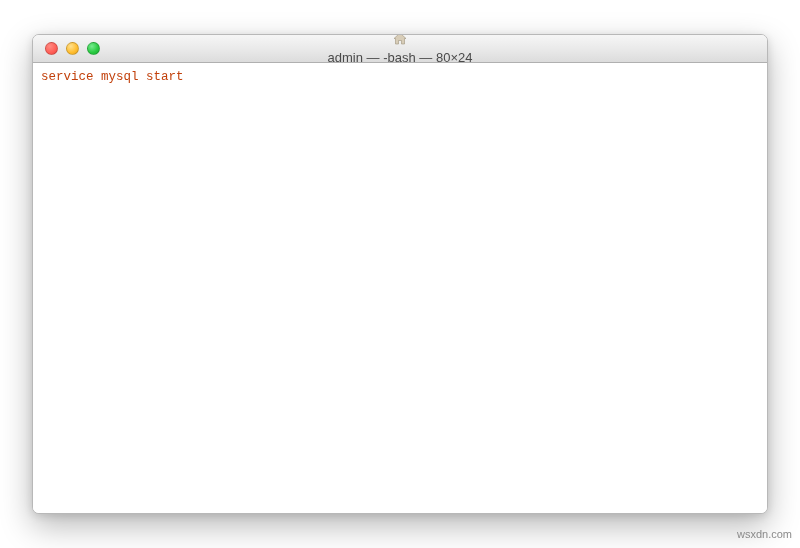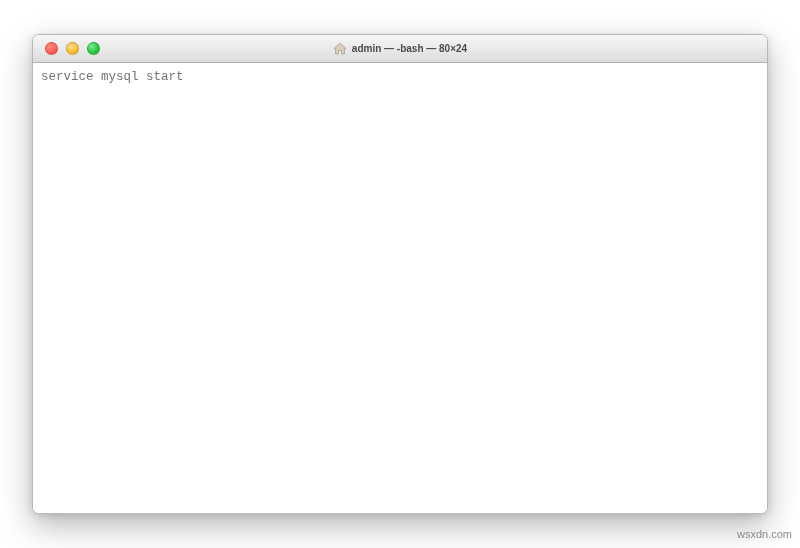--- a/index.html
+++ b/index.html
@@ -55,42 +55,43 @@
       background: radial-gradient(circle at 35% 30%, #ffe08f 0%, #ffbd2e 60%, #e0a223 100%);
     }
     .traffic-light.zoom {
       background: radial-gradient(circle at 35% 30%, #76ec8e 0%, #28c940 60%, #1fab34 100%);
     }
     .title-center {
       position: absolute;
       left: 0;
       right: 0;
       text-align: center;
-      font-size: 10px;
+      font-size: 13px;
       color: #4a4a4a;
-      font-weight: 700;
+      font-weight: 400;
       display: flex;
       align-items: center;
       justify-content: center;
       gap: 5px;
       pointer-events: none;
+      flex-direction: column;
     }
     .home-icon {
       width: 14px;
       height: 13px;
       display: inline-block;
     }
     .terminal-body {
       flex: 1;
       background: #ffffff;
       padding: 6px 8px;
       font-family: "Menlo", "Monaco", "Courier New", monospace;
       font-size: 12.5px;
       line-height: 1.35;
-      color: #737373;
+      color: #c2410c;
       white-space: pre;
       overflow: hidden;
     }
     .terminal-line {
       display: block;
     }
     .watermark {
       position: absolute;
       right: 8px;
       bottom: 8px;

